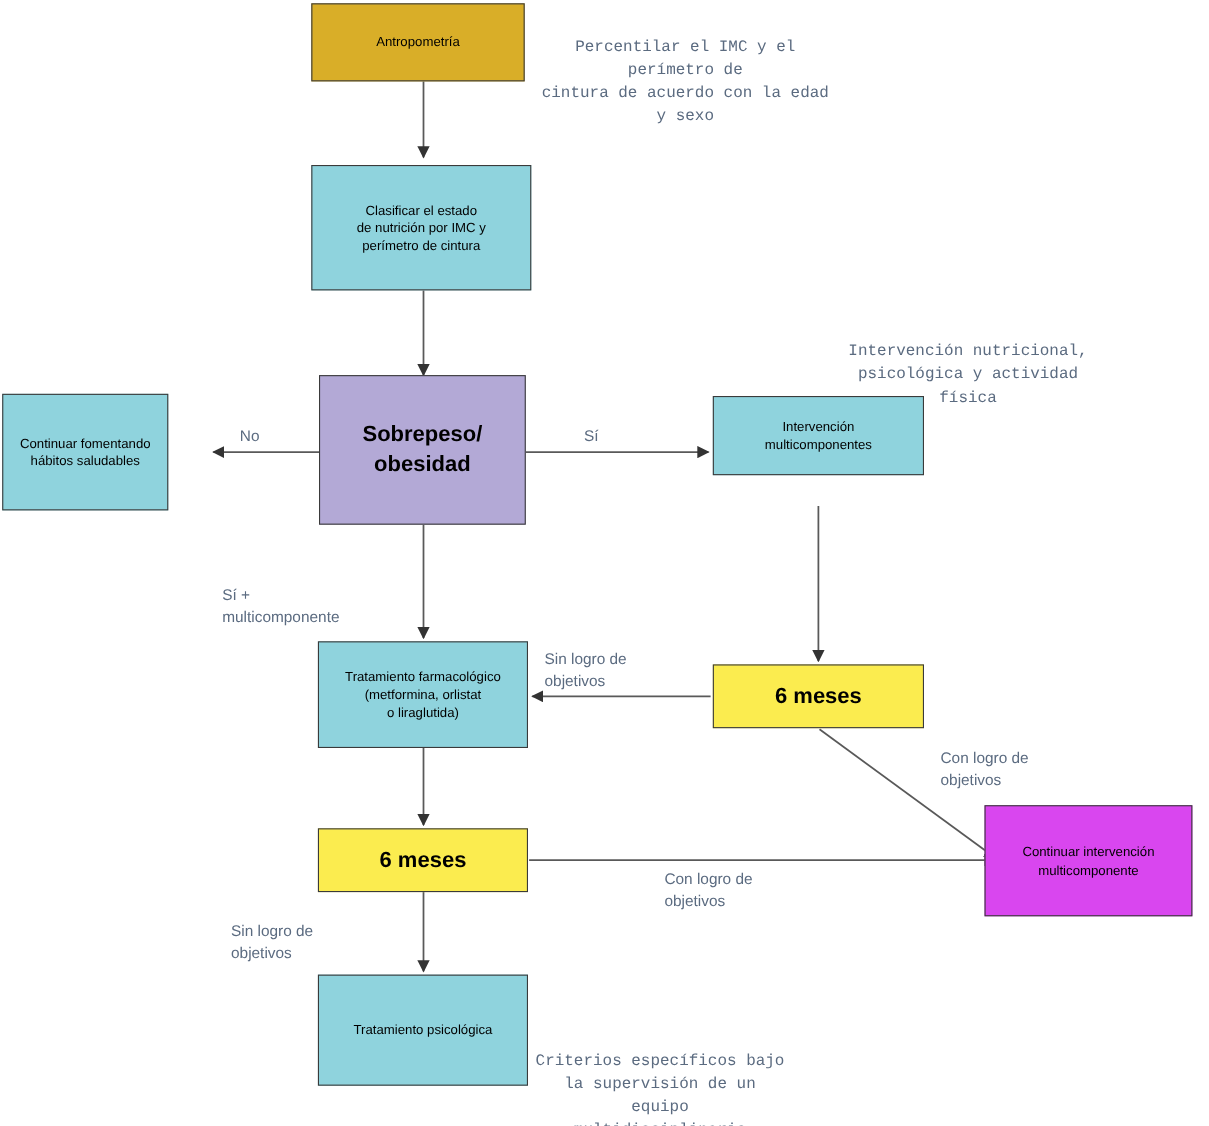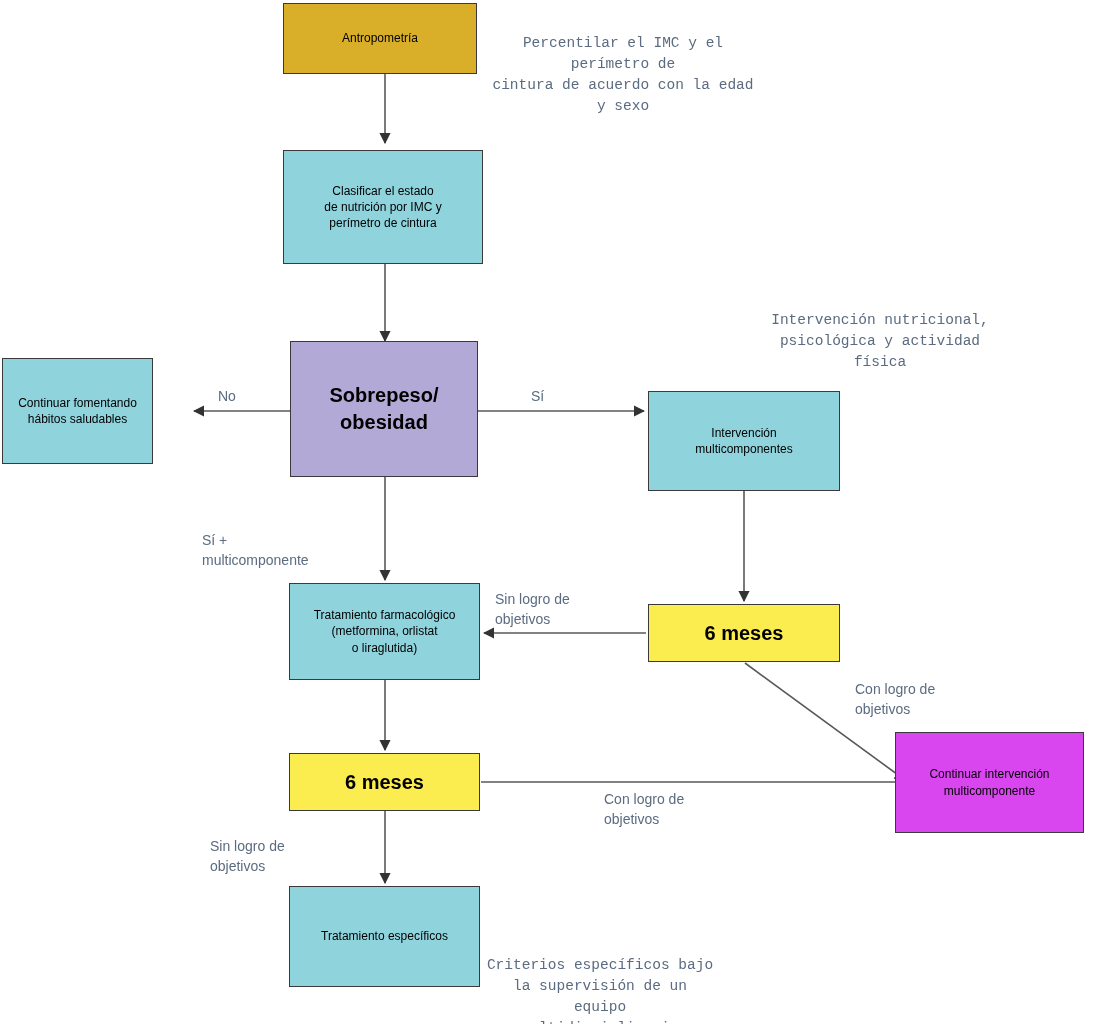--- a/index.html
+++ b/index.html
@@ -110,21 +110,21 @@
 
   <div class="node bold" style="left:290px; top:341px; width:188px; height:136px; background:#b3a9d6;">
     <span class="node-label">Sobrepeso/ obesidad</span>
   </div>
 
   <div class="node" style="left:2px; top:358px; width:151px; height:106px; background:#8fd3dd;">
     <span class="node-label">Continuar fomentando
 hábitos saludables</span>
   </div>
 
-  <div class="node" style="left:648px; top:360px; width:192px; height:100px; background:#8fd3dd;margin-top:31px;">
+  <div class="node" style="left:648px; top:360px; width:192px; height:72px; background:#8fd3dd;">
     <span class="node-label">Intervención
 multicomponentes</span>
   </div>
 
   <div class="node" style="left:289px; top:583px; width:191px; height:97px; background:#8fd3dd;">
     <span class="node-label">Tratamiento farmacológico
 (metformina, orlistat
 o liraglutida)</span>
   </div>
 
@@ -135,21 +135,21 @@
   <div class="node bold" style="left:289px; top:753px; width:191px; height:58px; background:#fbec4f;">
     <span class="node-label">6 meses</span>
   </div>
 
   <div class="node" style="left:895px; top:732px; width:189px; height:101px; background:#d946ef;">
     <span class="node-label">Continuar intervención
 multicomponente</span>
   </div>
 
   <div class="node" style="left:289px; top:886px; width:191px; height:101px; background:#8fd3dd;">
-    <span class="node-label">Tratamiento específicos</span>
+    <span class="node-label">Tratamiento psicológica</span>
   </div>
 
   <div class="edge-label" style="left:218px; top:386px; width:54px;">No</div>
 
   <div class="edge-label" style="left:531px; top:386px; width:50px;">Sí</div>
 
   <div class="edge-label" style="left:202px; top:530px; width:156px;">Sí +
 multicomponente</div>
 
   <div class="edge-label" style="left:495px; top:589px; width:140px;">Sin logro de

